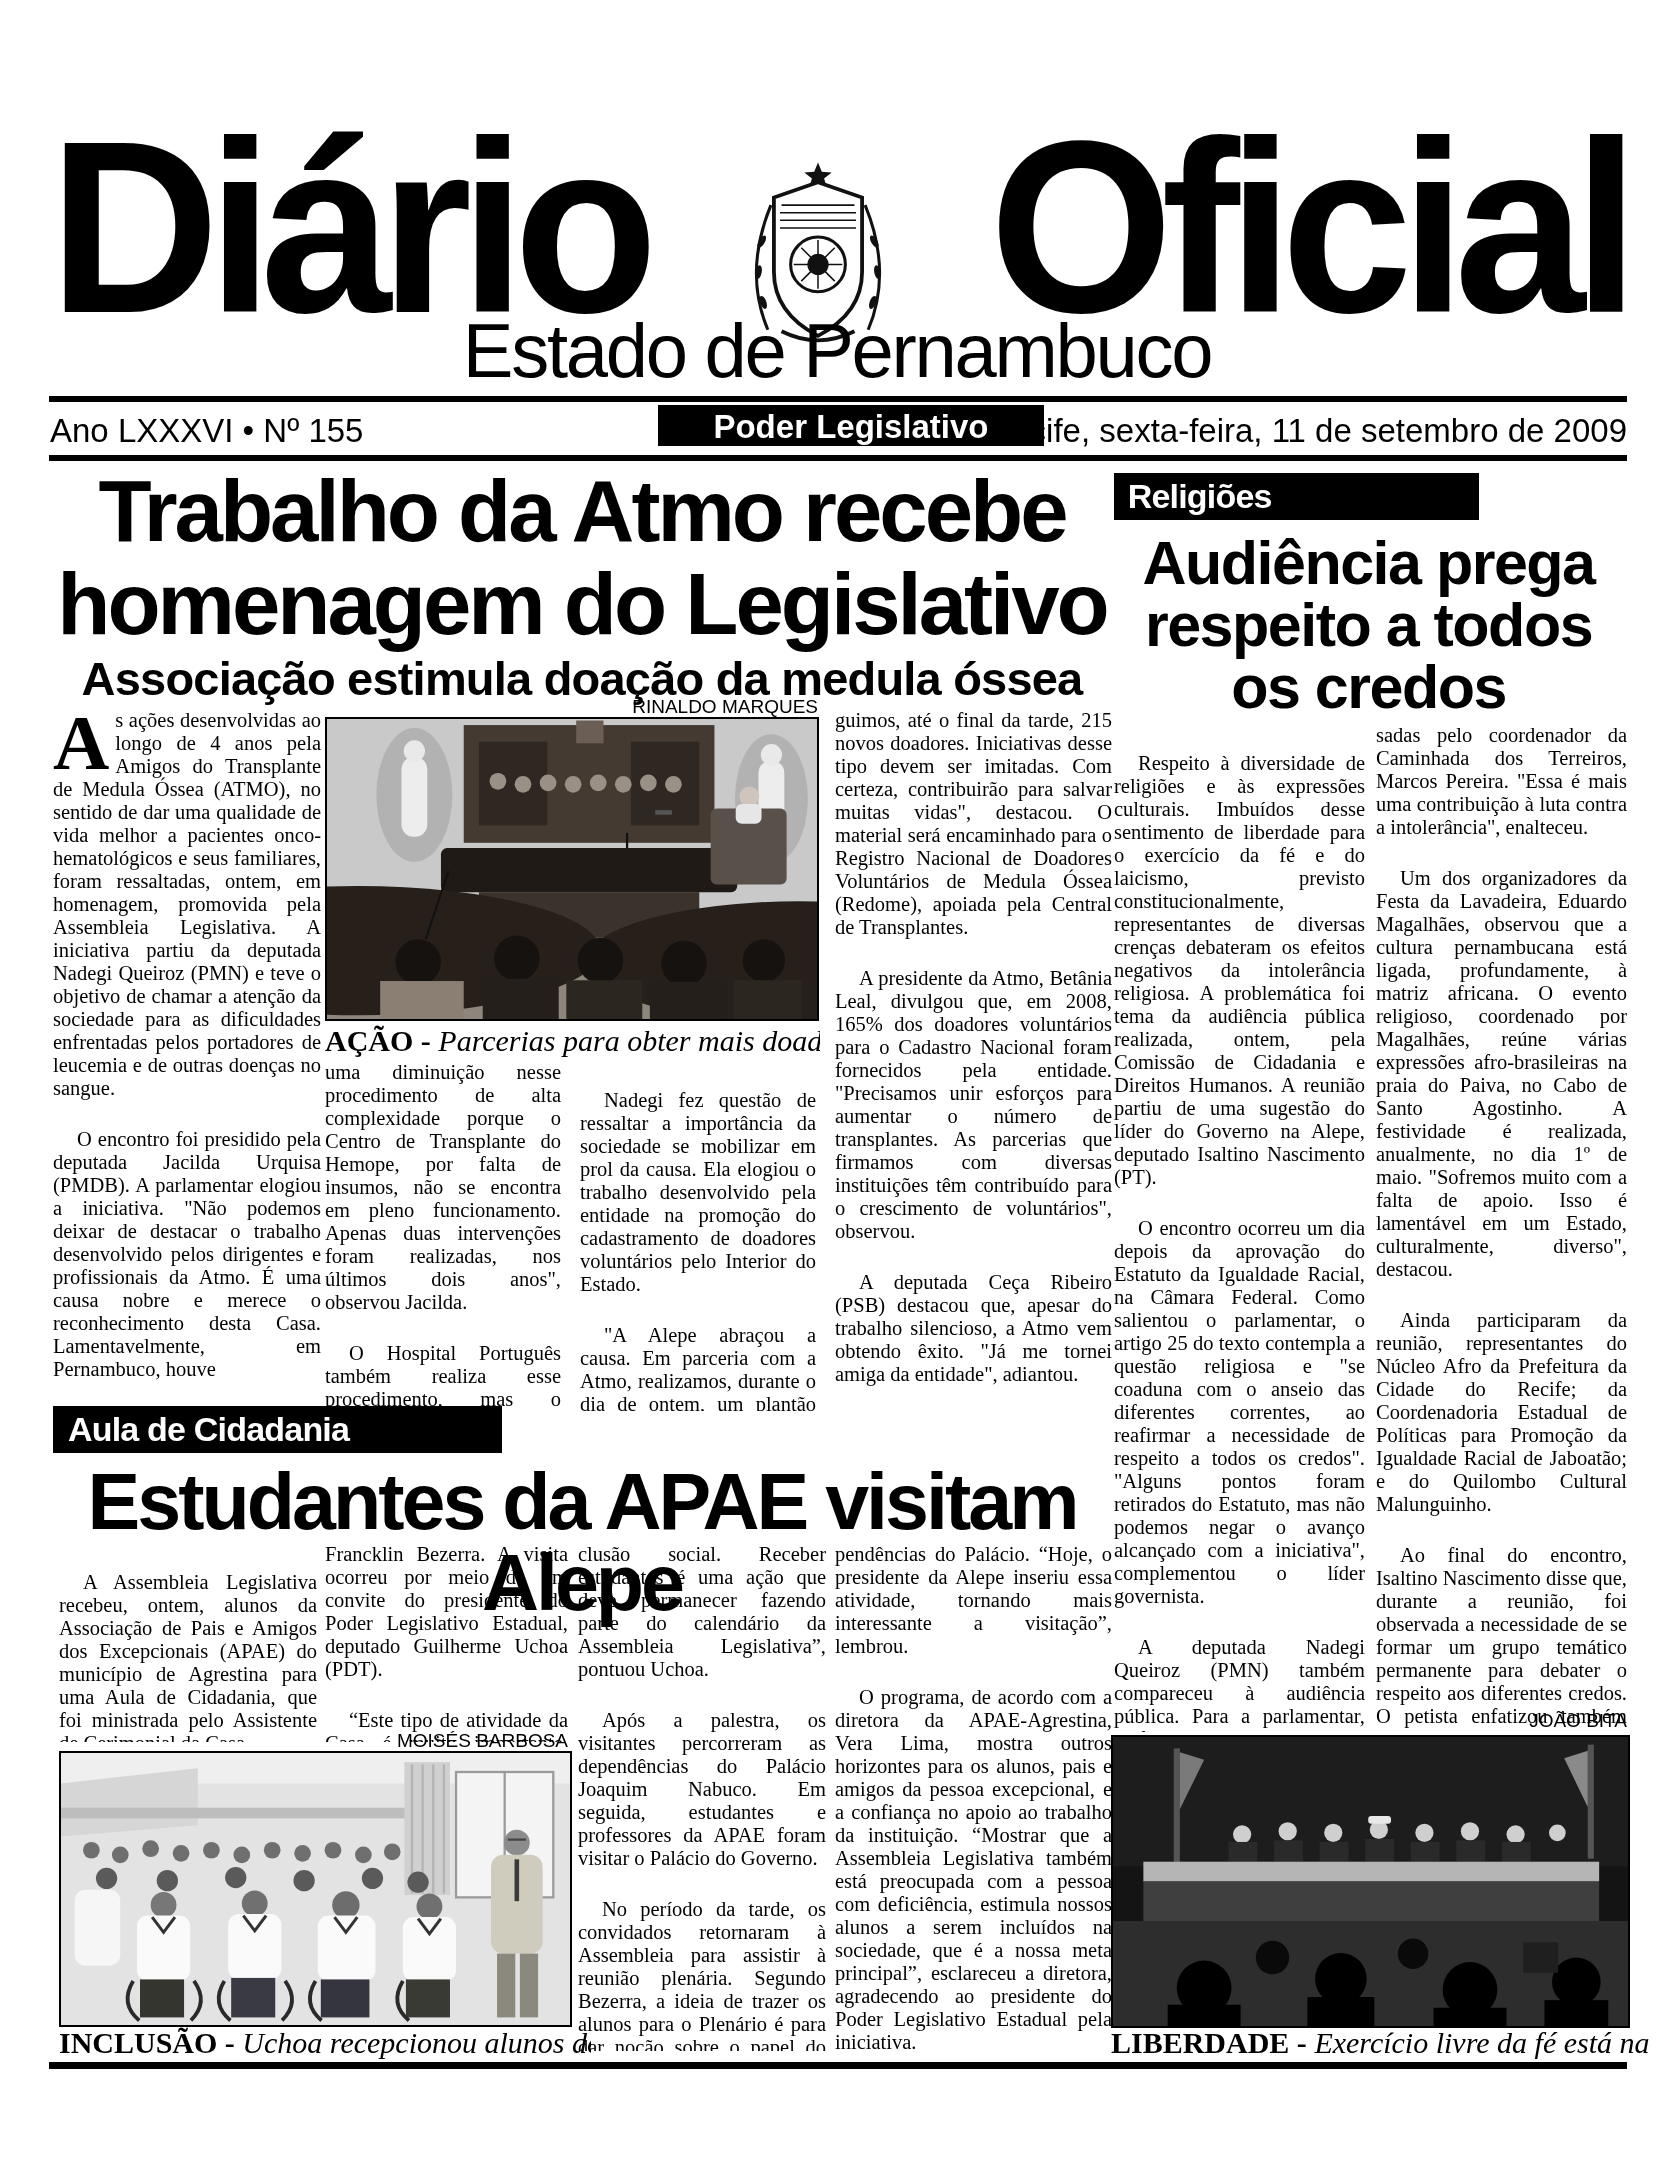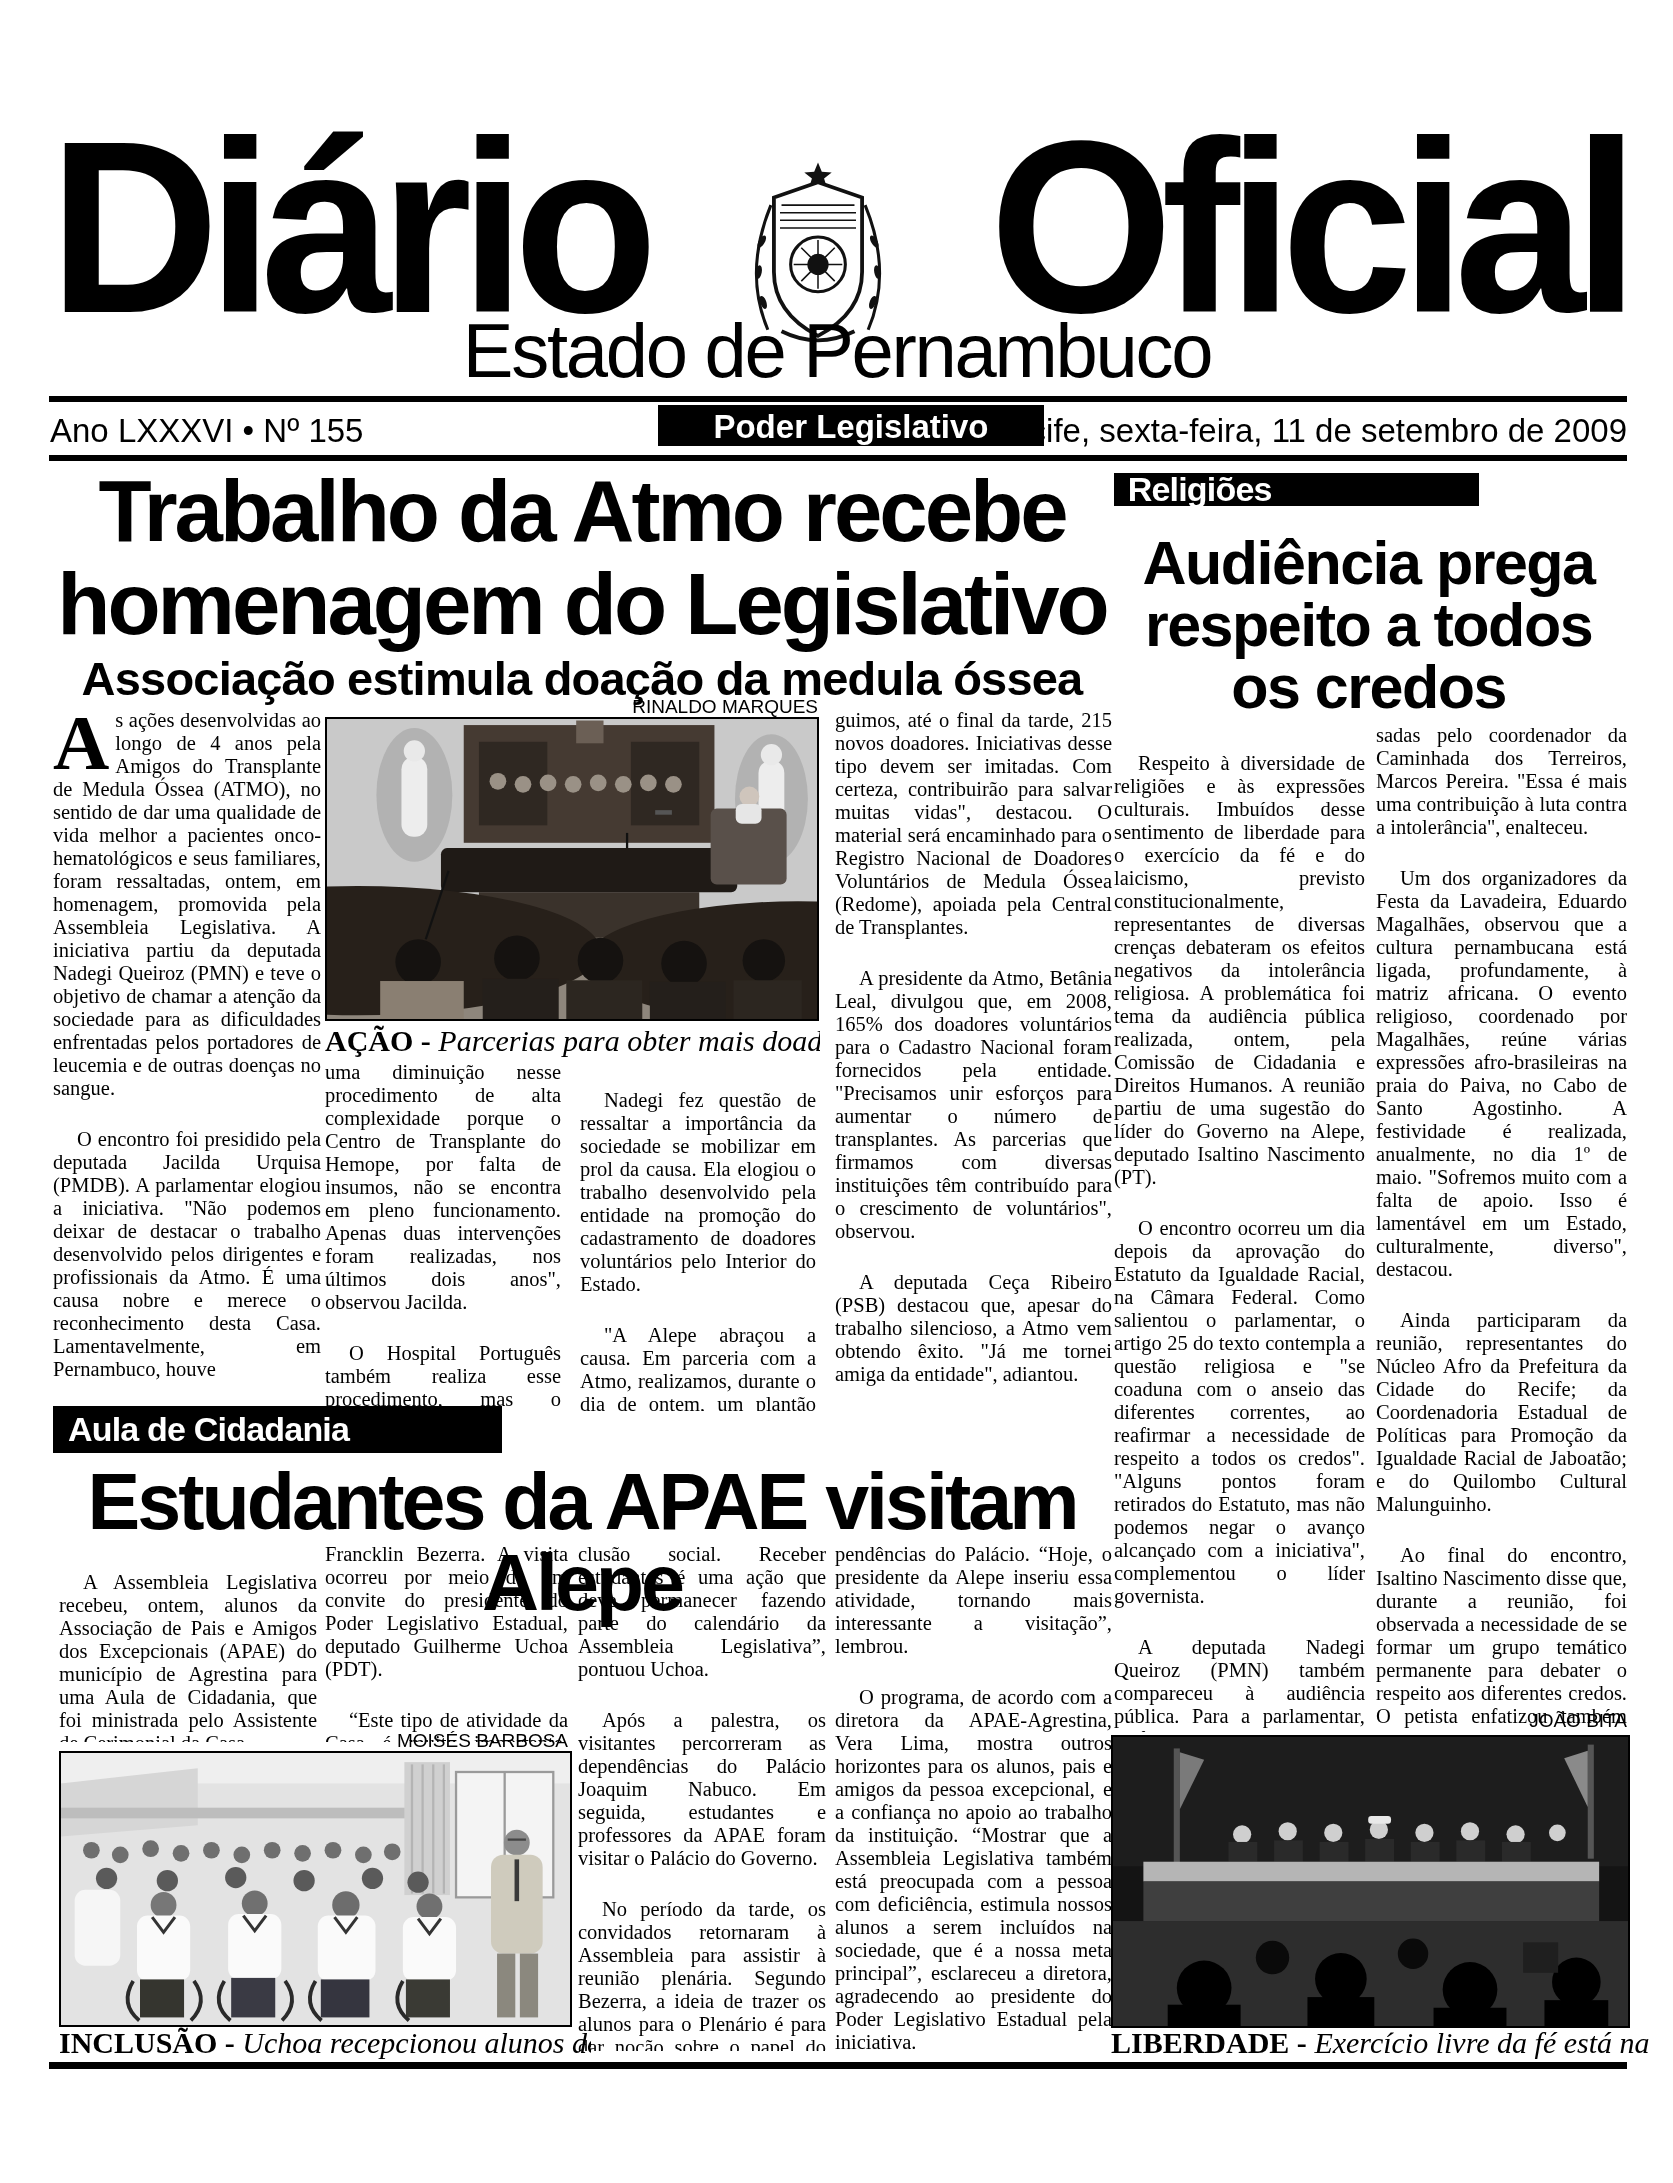--- a/index.html
+++ b/index.html
@@ -20,21 +20,21 @@
 
   
   .infobar-left{left:50px;top:413px;font-family:"Liberation Sans",sans-serif;font-size:33px;line-height:35px;}
   .section-box{left:658px;top:405px;width:386px;height:41px;background:#000;color:#fff;display:flex;align-items:flex-end;justify-content:center;font-family:"Liberation Sans",sans-serif;font-weight:bold;font-size:33px;}
   .infobar-date{right:47px;top:413px;font-family:"Liberation Sans",sans-serif;font-size:33px;line-height:35px;}
 
   
   .h-sans{font-family:"Liberation Sans",sans-serif;font-weight:bold;letter-spacing:-3px;}
   .lead-headline{left:50px;top:464px;width:1064px;text-align:center;font-size:87px;line-height:93px;}
   .lead-subhead{left:50px;top:651px;width:1064px;text-align:center;font-size:47px;letter-spacing:-0.8px;}
-  .rel-kicker{left:1114px;top:473px;width:365px;height:33px;background:#000;color:#fff;display:flex;align-items:center;padding-left:13.7px;box-sizing:border-box;font-family:"Liberation Sans",sans-serif;font-weight:bold;font-size:34px;letter-spacing:-0.8px;}
+  .rel-kicker{left:1114px;top:473px;width:365px;height:47px;background:#000;color:#fff;display:flex;align-items:center;padding-left:13.7px;box-sizing:border-box;font-family:"Liberation Sans",sans-serif;font-weight:bold;font-size:34px;letter-spacing:-0.8px;}
   .rel-headline{left:1111px;top:532px;width:515px;text-align:center;font-size:61px;line-height:62px;letter-spacing:-1.5px;}
   .apae-kicker{left:53px;top:1406px;width:449px;height:47px;background:#000;color:#fff;display:flex;align-items:center;padding-left:15px;box-sizing:border-box;font-family:"Liberation Sans",sans-serif;font-weight:bold;font-size:34px;letter-spacing:-0.8px;}
   .apae-headline{left:50px;top:1461px;width:1064px;text-align:center;font-size:79px;line-height:81px;}
 
   
   .col{font-size:20.5px;line-height:23px;text-align:justify;overflow:hidden;}
   .col p{margin:0;}
   .col p.indent{text-indent:24px;margin-top:28px;}
   .dropcap{float:left;font-size:78px;line-height:61px;padding:3px 6px 0 0;font-weight:bold;}
   .c-lead1{left:53px;top:709px;width:268px;height:699px;}

